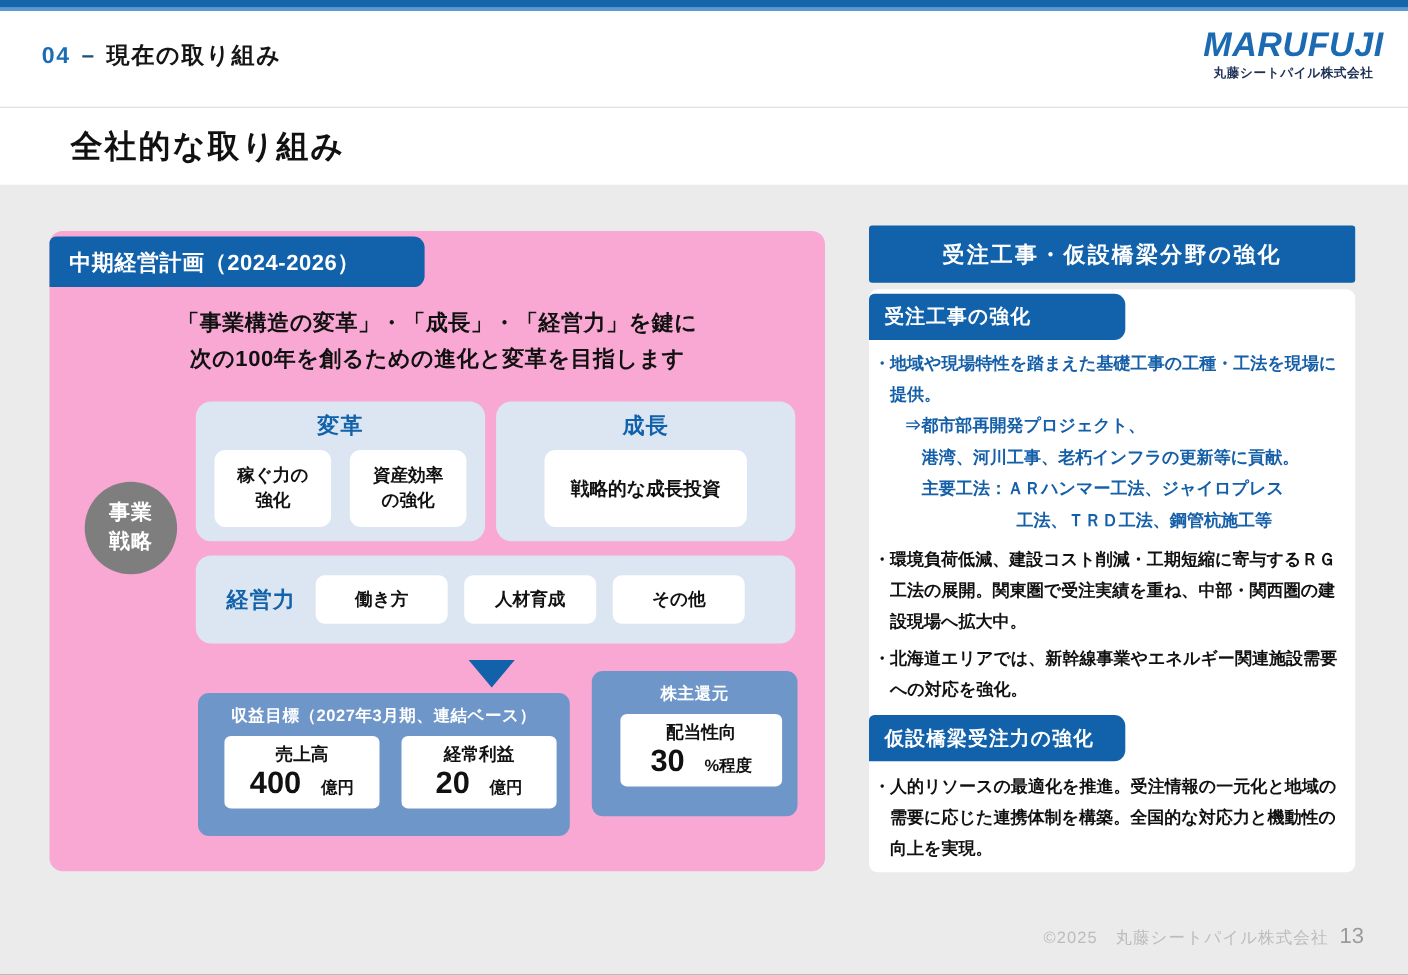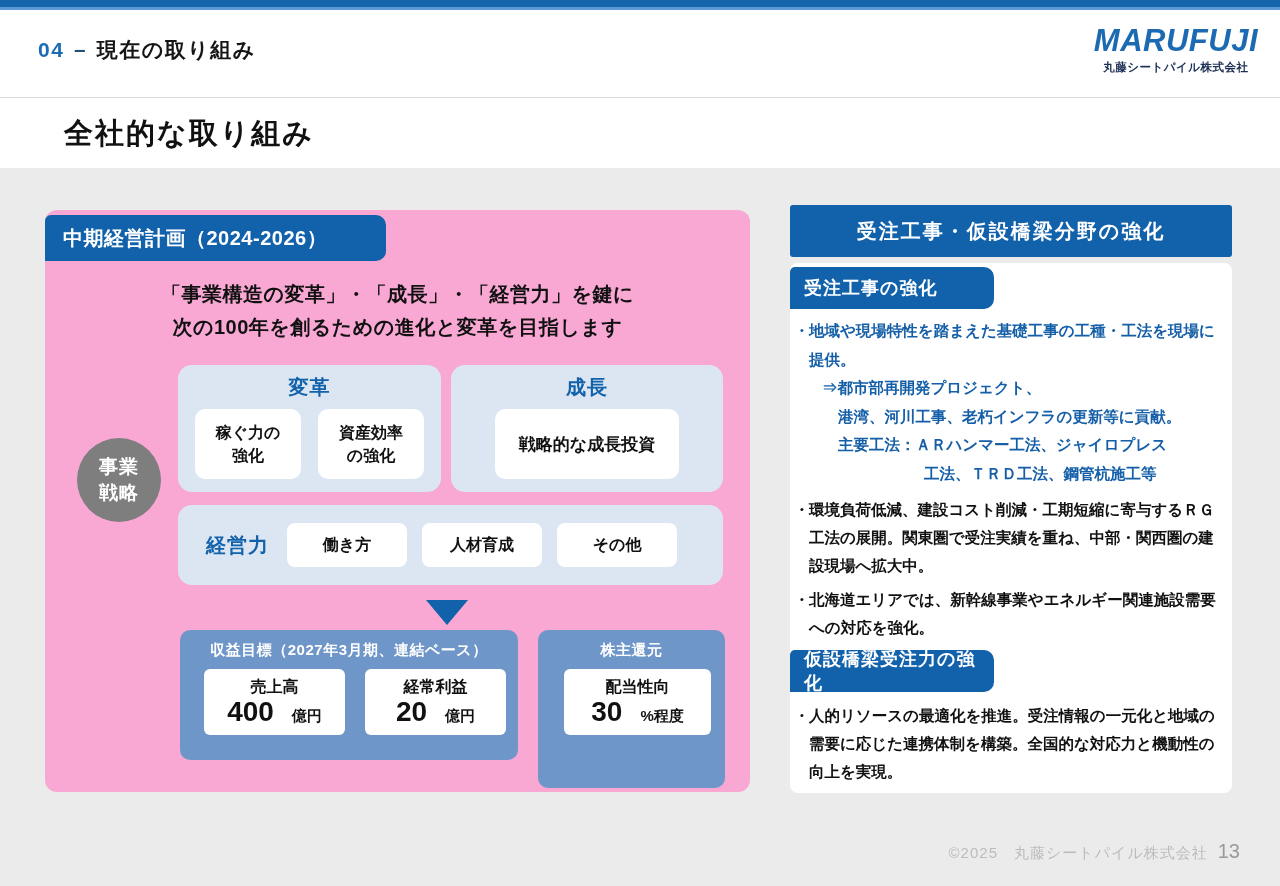--- a/index.html
+++ b/index.html
@@ -54,38 +54,38 @@
   .keiei-label { font-size:20px; font-weight:bold; color:#1161ab; margin-right:3px; letter-spacing:1px; }
   .wbox-k { width:120px; height:44px; background:#fff; border-radius:8px; font-size:16px; font-weight:bold;
             color:#111; display:flex; align-items:center; justify-content:center; }
 
   .triangle { position:absolute; left:381px; top:390px; width:0; height:0;
               border-left:21px solid transparent; border-right:21px solid transparent;
               border-top:25px solid #1161ab; }
 
   .mdblue { position:absolute; background:#6f96c9; border-radius:10px; text-align:center; }
   .ctn-profit { left:135px; top:420px; width:338px; height:130px; }
-  .ctn-share  { left:493px; top:420px; width:187px; height:158px; }
+  .ctn-share  { left:493px; top:400px; width:187px; height:132px; }
   .mdblue-title { color:#fff; font-size:15px; font-weight:bold; margin-top:11px; letter-spacing:0.5px; }
   .metric-row { display:flex; justify-content:center; gap:20px; margin-top:9px;padding-left:12px; }
   .metric { width:141px; height:66px; background:#fff; border-radius:6px; display:flex;
             flex-direction:column; align-items:center; justify-content:center; }
   .metric-wide { width:147px; }
   .m-label { font-size:16px; font-weight:bold; color:#111; line-height:20px; }
   .m-value-row { display:flex; align-items:baseline; }
   .m-value { font-size:28px; font-weight:bold; color:#111; line-height:30px; }
   .m-unit  { font-size:15px; font-weight:bold; color:#111; margin-left:18px;text-align:center; }
 
   
   .banner { position:absolute; left:790px; top:37px; width:442px; height:52px; background:#1161ab;
             border-radius:3px; color:#fff; font-size:20px; font-weight:bold; letter-spacing:2px;
             display:flex; align-items:center; justify-content:center; }
   .card-right { position:absolute; left:790px; top:95px; width:442px; height:530px; background:#fff;
                 border-radius:8px; overflow:hidden; }
-  .tab-r { margin-top:4px; width:204px; height:42px; background:#1161ab; border-radius:5px 10px 10px 0;
+  .tab-r { margin-top:4px; width:233px; height:42px; background:#1161ab; border-radius:5px 10px 10px 0;
            color:#fff; font-size:18px; font-weight:bold; display:flex; align-items:center;
            padding-left:14px; letter-spacing:1px; }
   .r-content { padding:0 12px 0 4px; }
   .blue-block { margin-top:8px; color:#155fa8; font-weight:bold; font-size:15.5px; line-height:28.5px; }
   .bullet-row { display:flex; }
   .bullet-marker { width:15px; flex-shrink:0; }
   .bullet-text { flex:1; }
   .sub-ind1 { padding-left:28px; }
   .sub-ind2 { padding-left:44px; }
   .sub-ind4 { padding-left:130px; }

